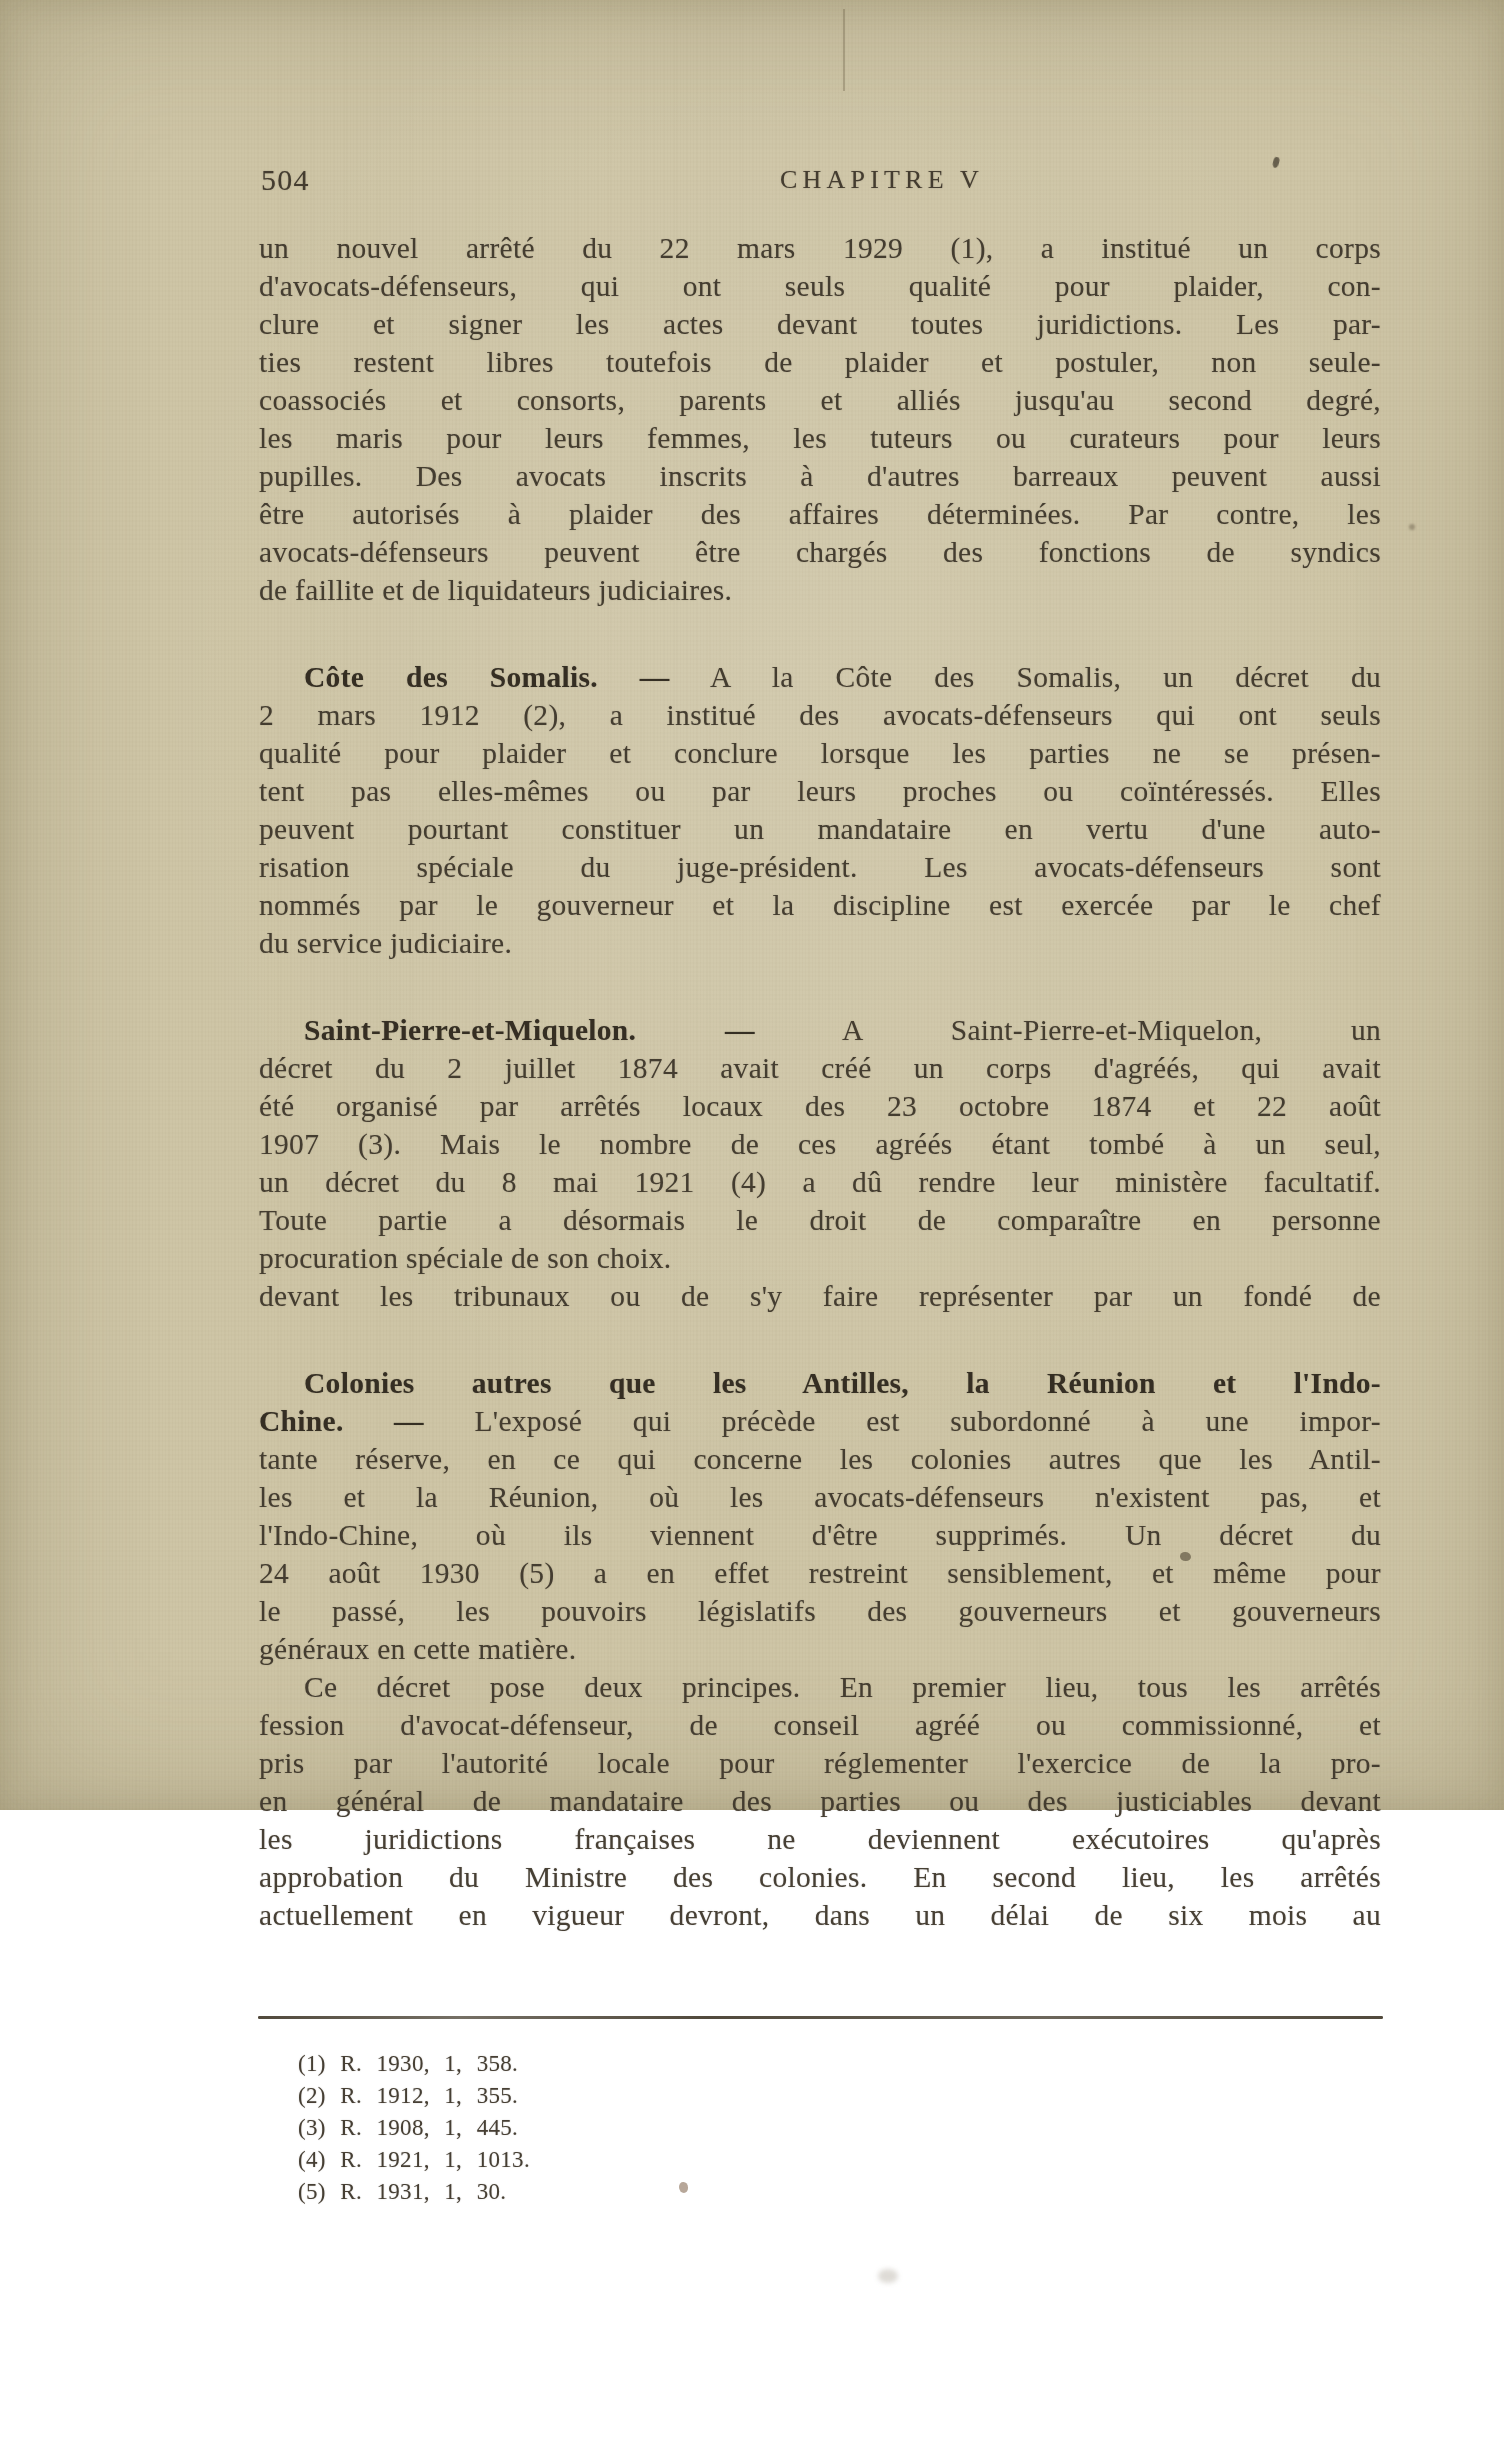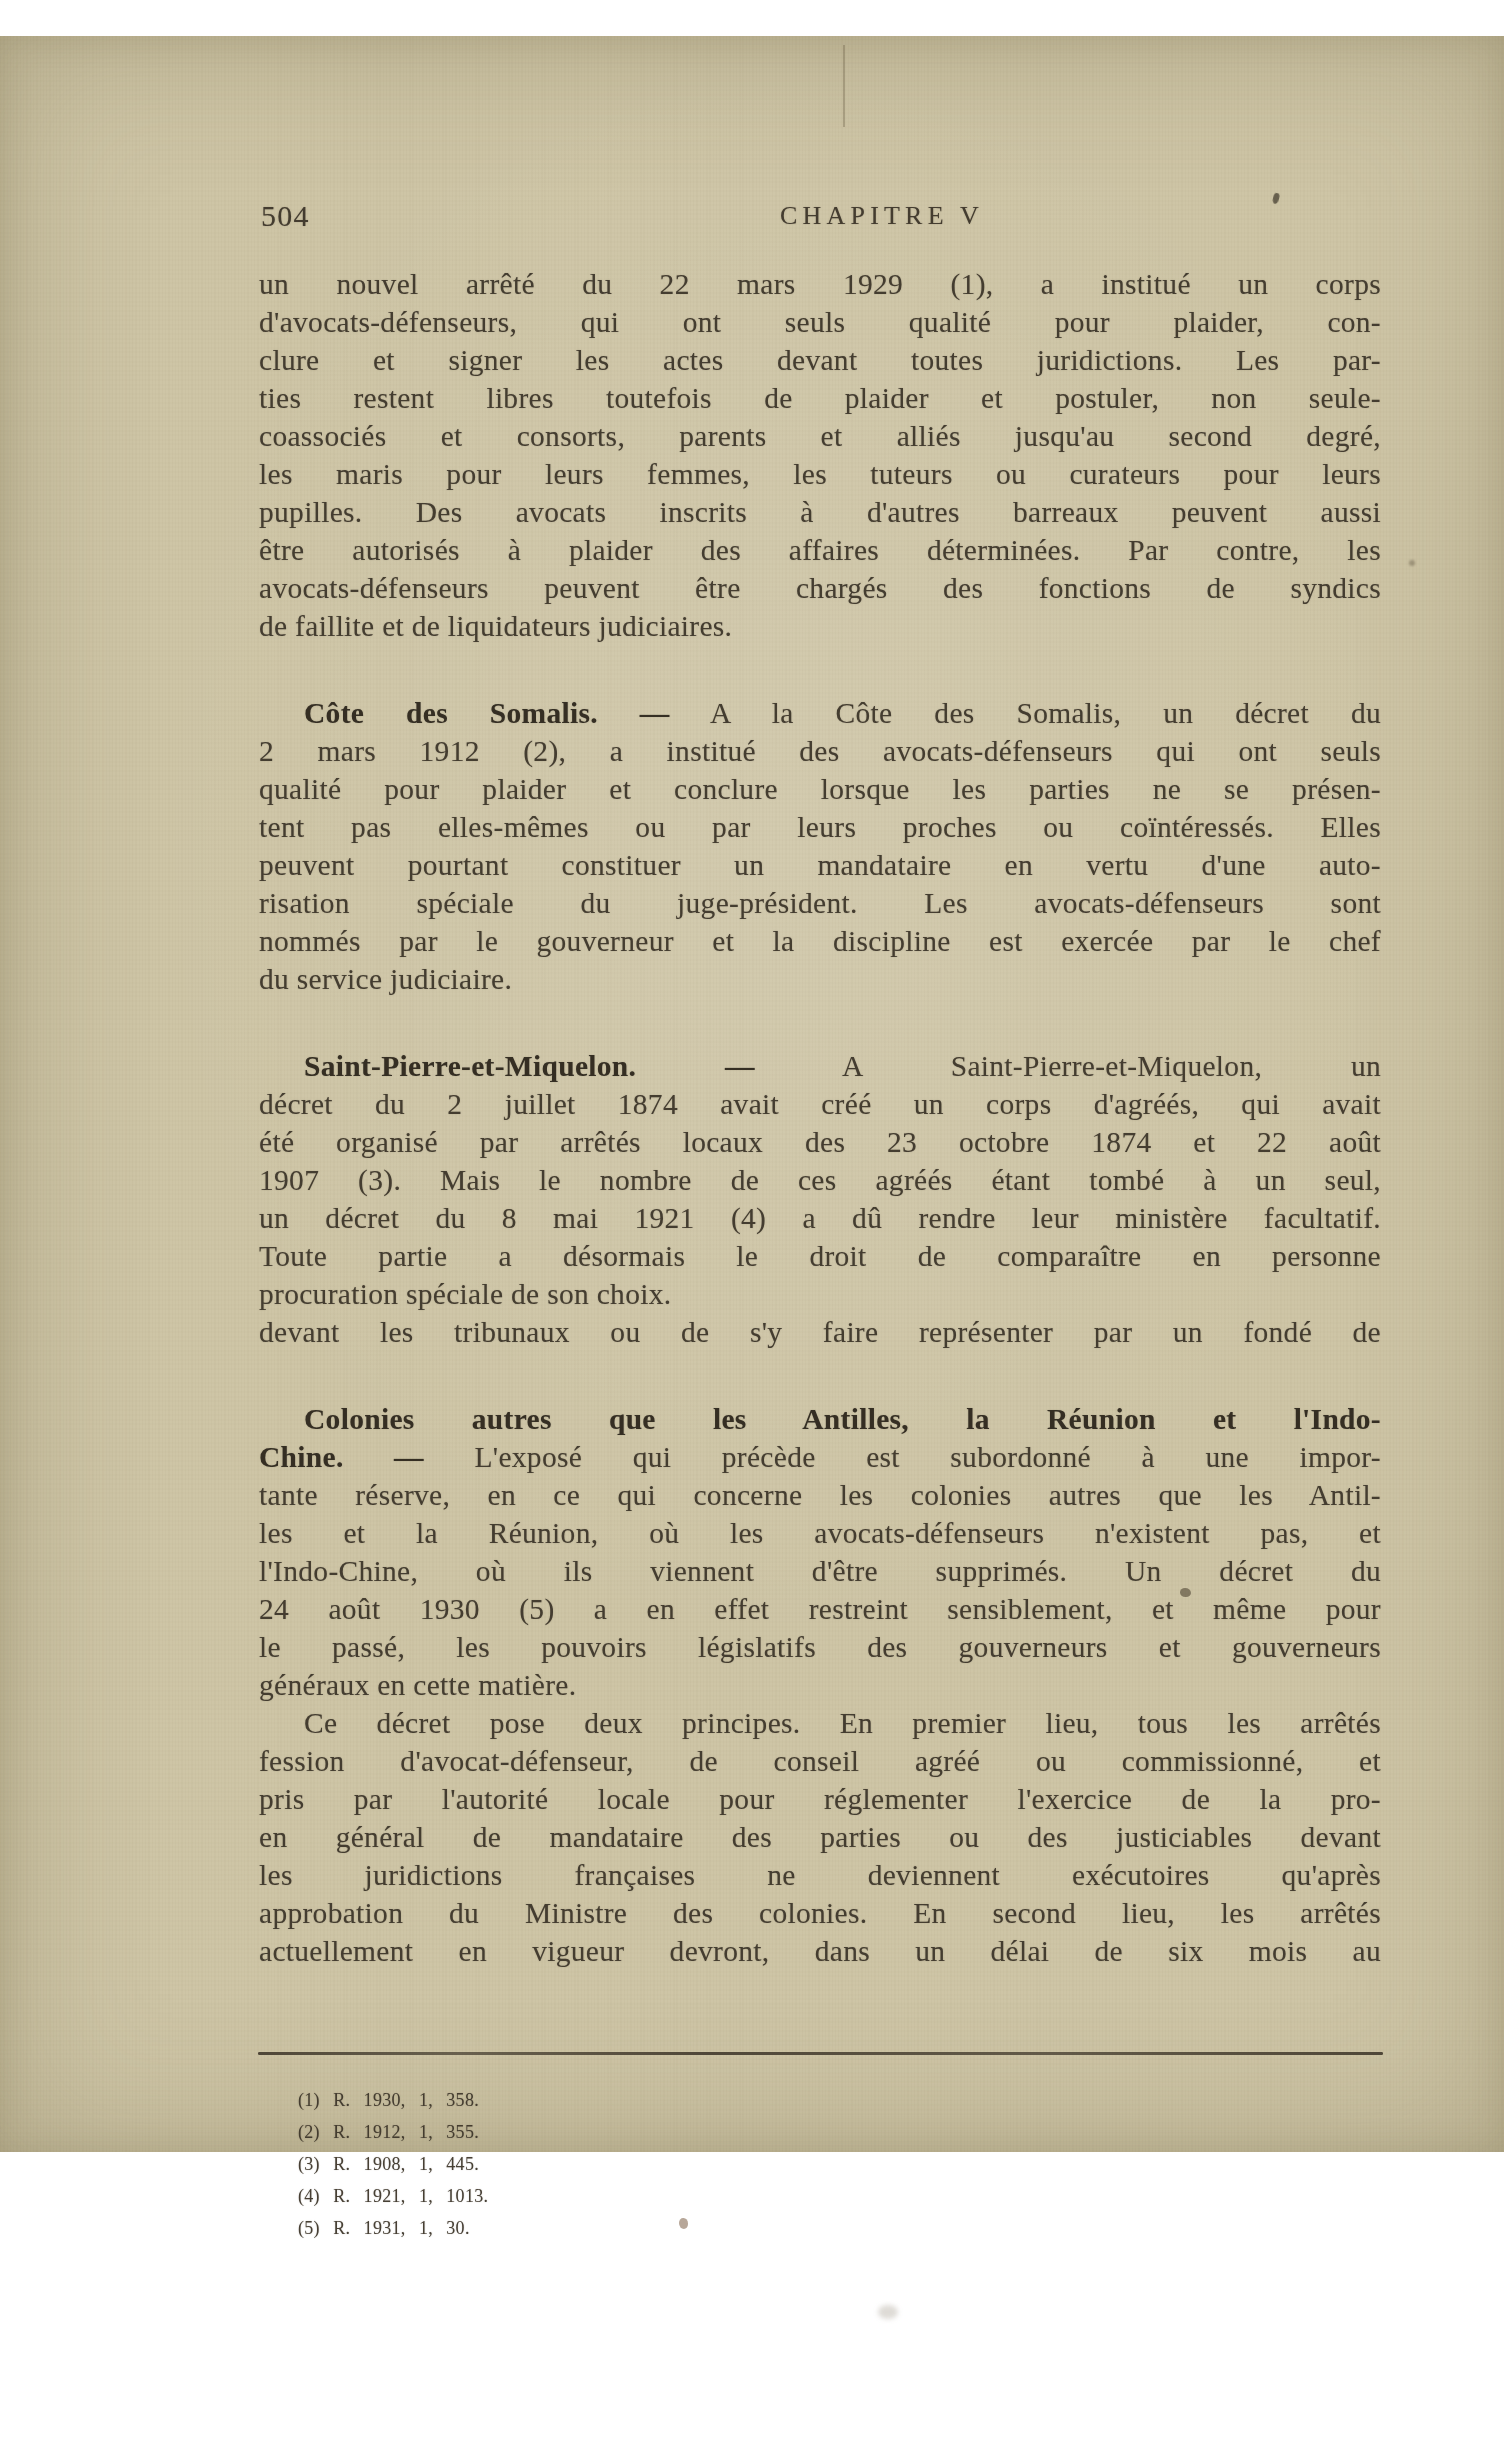--- a/index.html
+++ b/index.html
@@ -3,31 +3,30 @@
 <meta charset="utf-8">
 <style>
   html, body {
     margin: 0; padding: 0;
     width: 1505px; height: 2438px;
     overflow: hidden;
     font-family: "Liberation Serif", "DejaVu Serif", serif;
   }
   .page {
     position: relative;
-    width: 1505px; height: 2116px;
+    width: 1505px; height: 1810px;
     background-color: #cec5a6;
     background-image:
       radial-gradient(ellipse 917px 1180px at 52% 38%, rgba(255,255,255,0.10), rgba(0,0,0,0) 70%),
       repeating-linear-gradient(90deg, rgba(120,105,70,0.035) 0 1.3px, rgba(0,0,0,0) 1.3px 3.3px),
       repeating-linear-gradient(0deg, rgba(130,115,80,0.025) 0 2px, rgba(0,0,0,0) 2px 4.6px);
     box-shadow:
       inset 0 0 144px rgba(104,92,58,0.30),
       inset 0 0 33px rgba(104,92,58,0.18);
     color: rgba(62,54,42,0.94);
-    margin-top: 36px;
   }
   
   .pagenum {
     position: absolute; left: 261px; top: 163px;
     font-size: 30px; letter-spacing: 1.3px;
     text-shadow: 0 0 1.3px rgba(62,54,42,0.35);
   }
   .runhead {
     position: absolute; left: 780px; top: 165px;
     font-size: 26px; letter-spacing: 5.2px;
@@ -55,21 +54,21 @@
   .fnrule {
     position: absolute; left: 258px; top: 2016px; width: 1125px; height: 3.3px;
     background: linear-gradient(90deg,
       rgba(72,64,50,0.95) 0%, rgba(72,64,50,0.75) 18%,
       rgba(72,64,50,0.95) 40%, rgba(72,64,50,0.8) 70%,
       rgba(72,64,50,0.95) 100%);
     border-radius: 1.3px;
   }
   .footnotes {
     position: absolute; left: 298px; top: 2048px;
-    font-size: 18px; line-height: 32px;
+    font-size: 23px; line-height: 32px;
     word-spacing: 8.5px; letter-spacing: 0.3px;
     text-shadow: 0 0 1.3px rgba(62,54,42,0.3);
   }
   
   .speck { position: absolute; pointer-events: none; }
   .mark-apostrophe {
     left: 1273px; top: 157px; width: 5.9px; height: 11px;
     background: rgba(60,52,40,0.7); border-radius: 45% 45% 55% 55%;
     transform: rotate(14deg); filter: blur(0.4px);
   }

